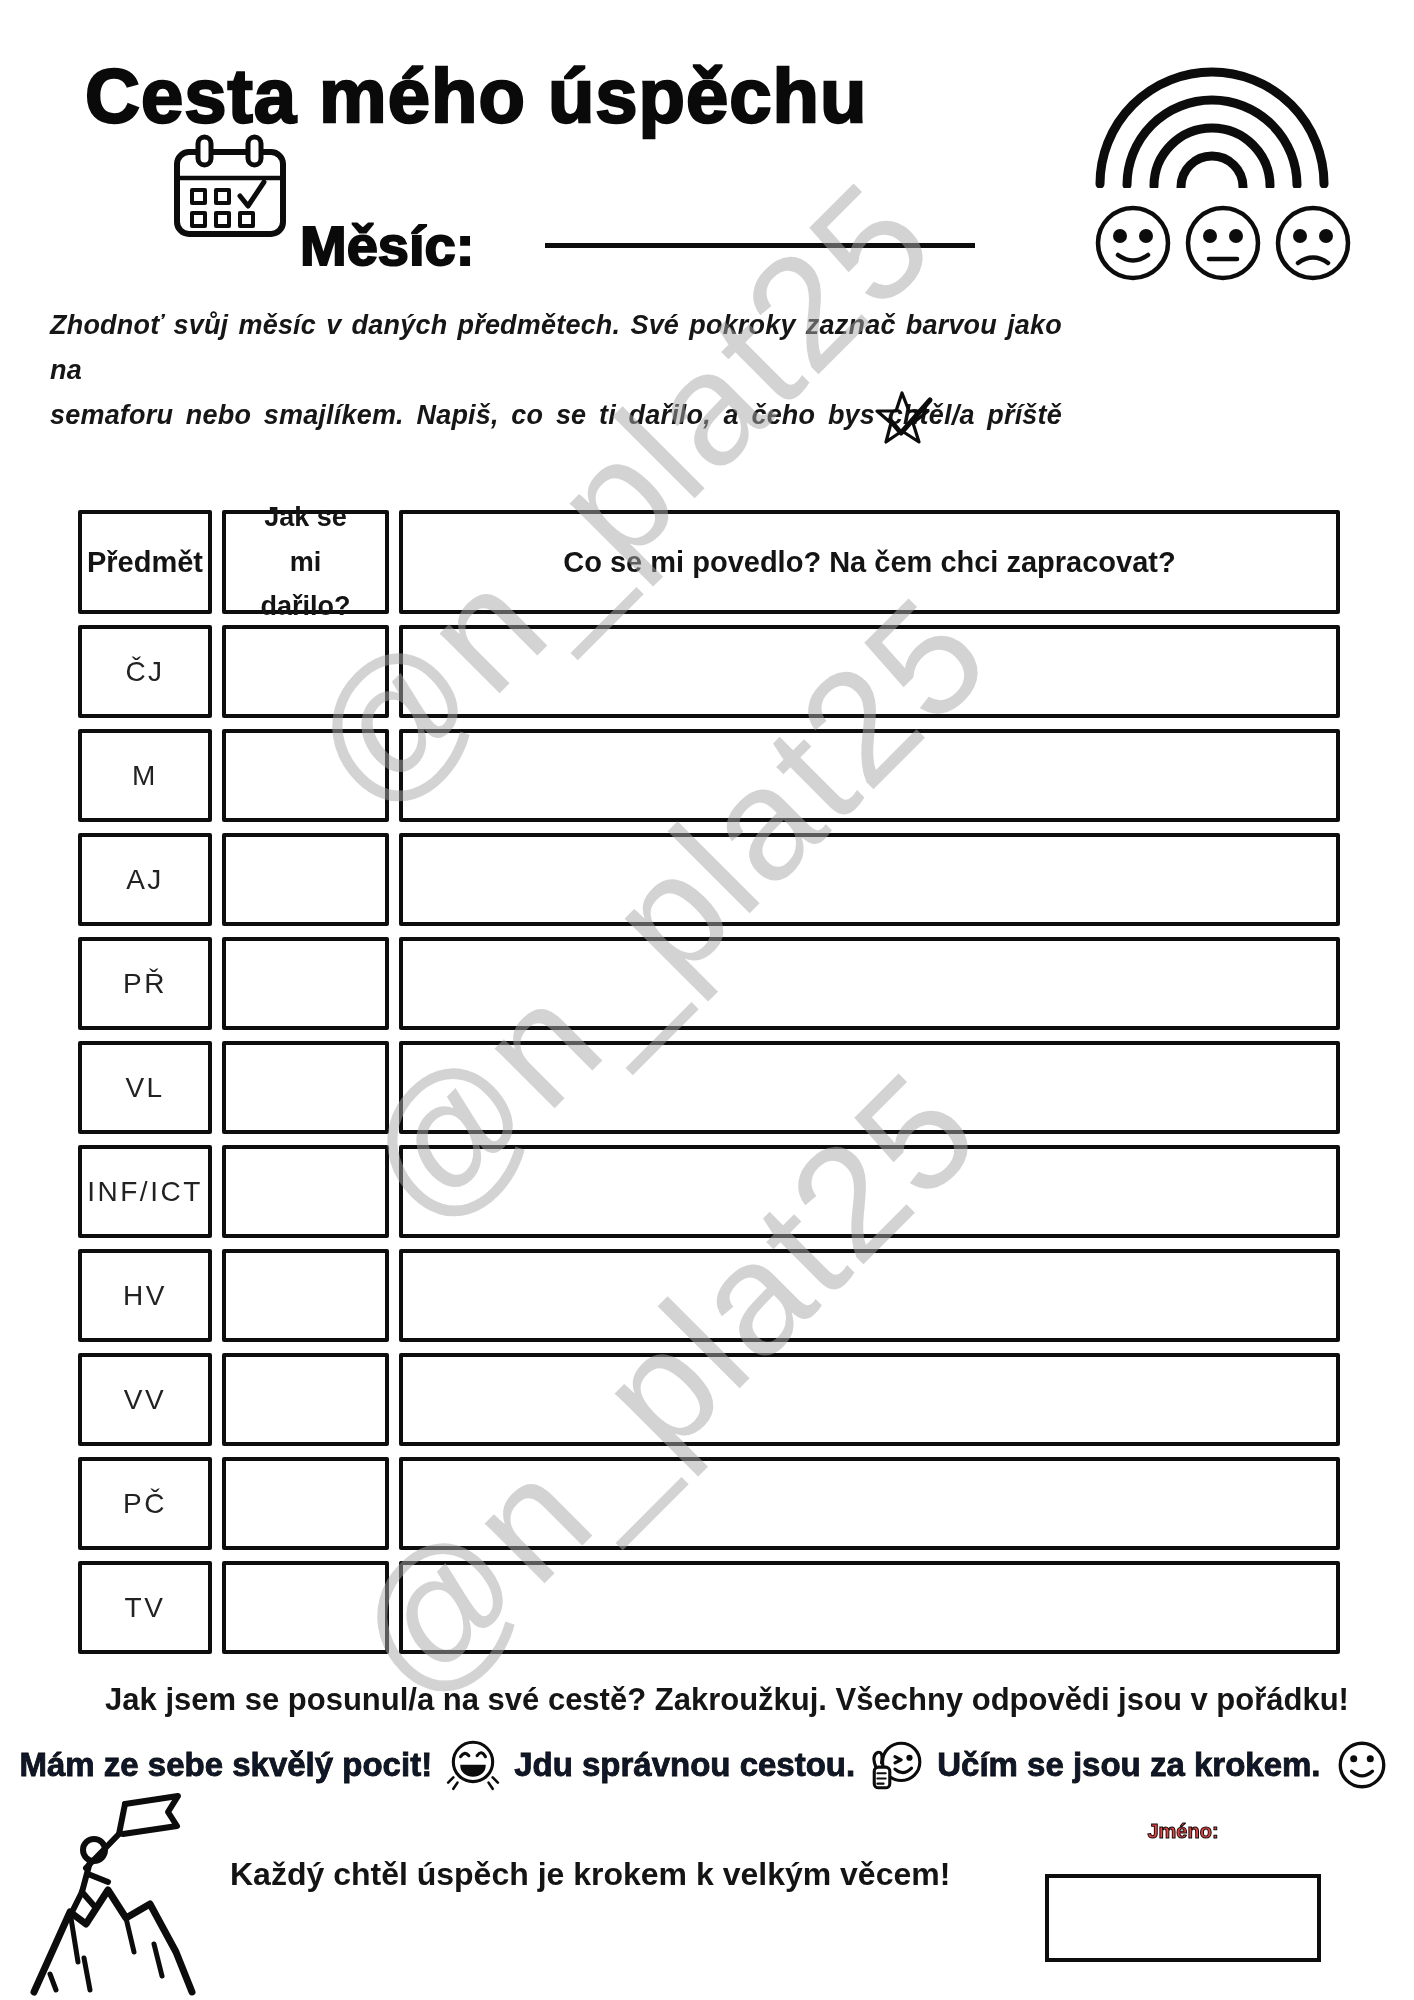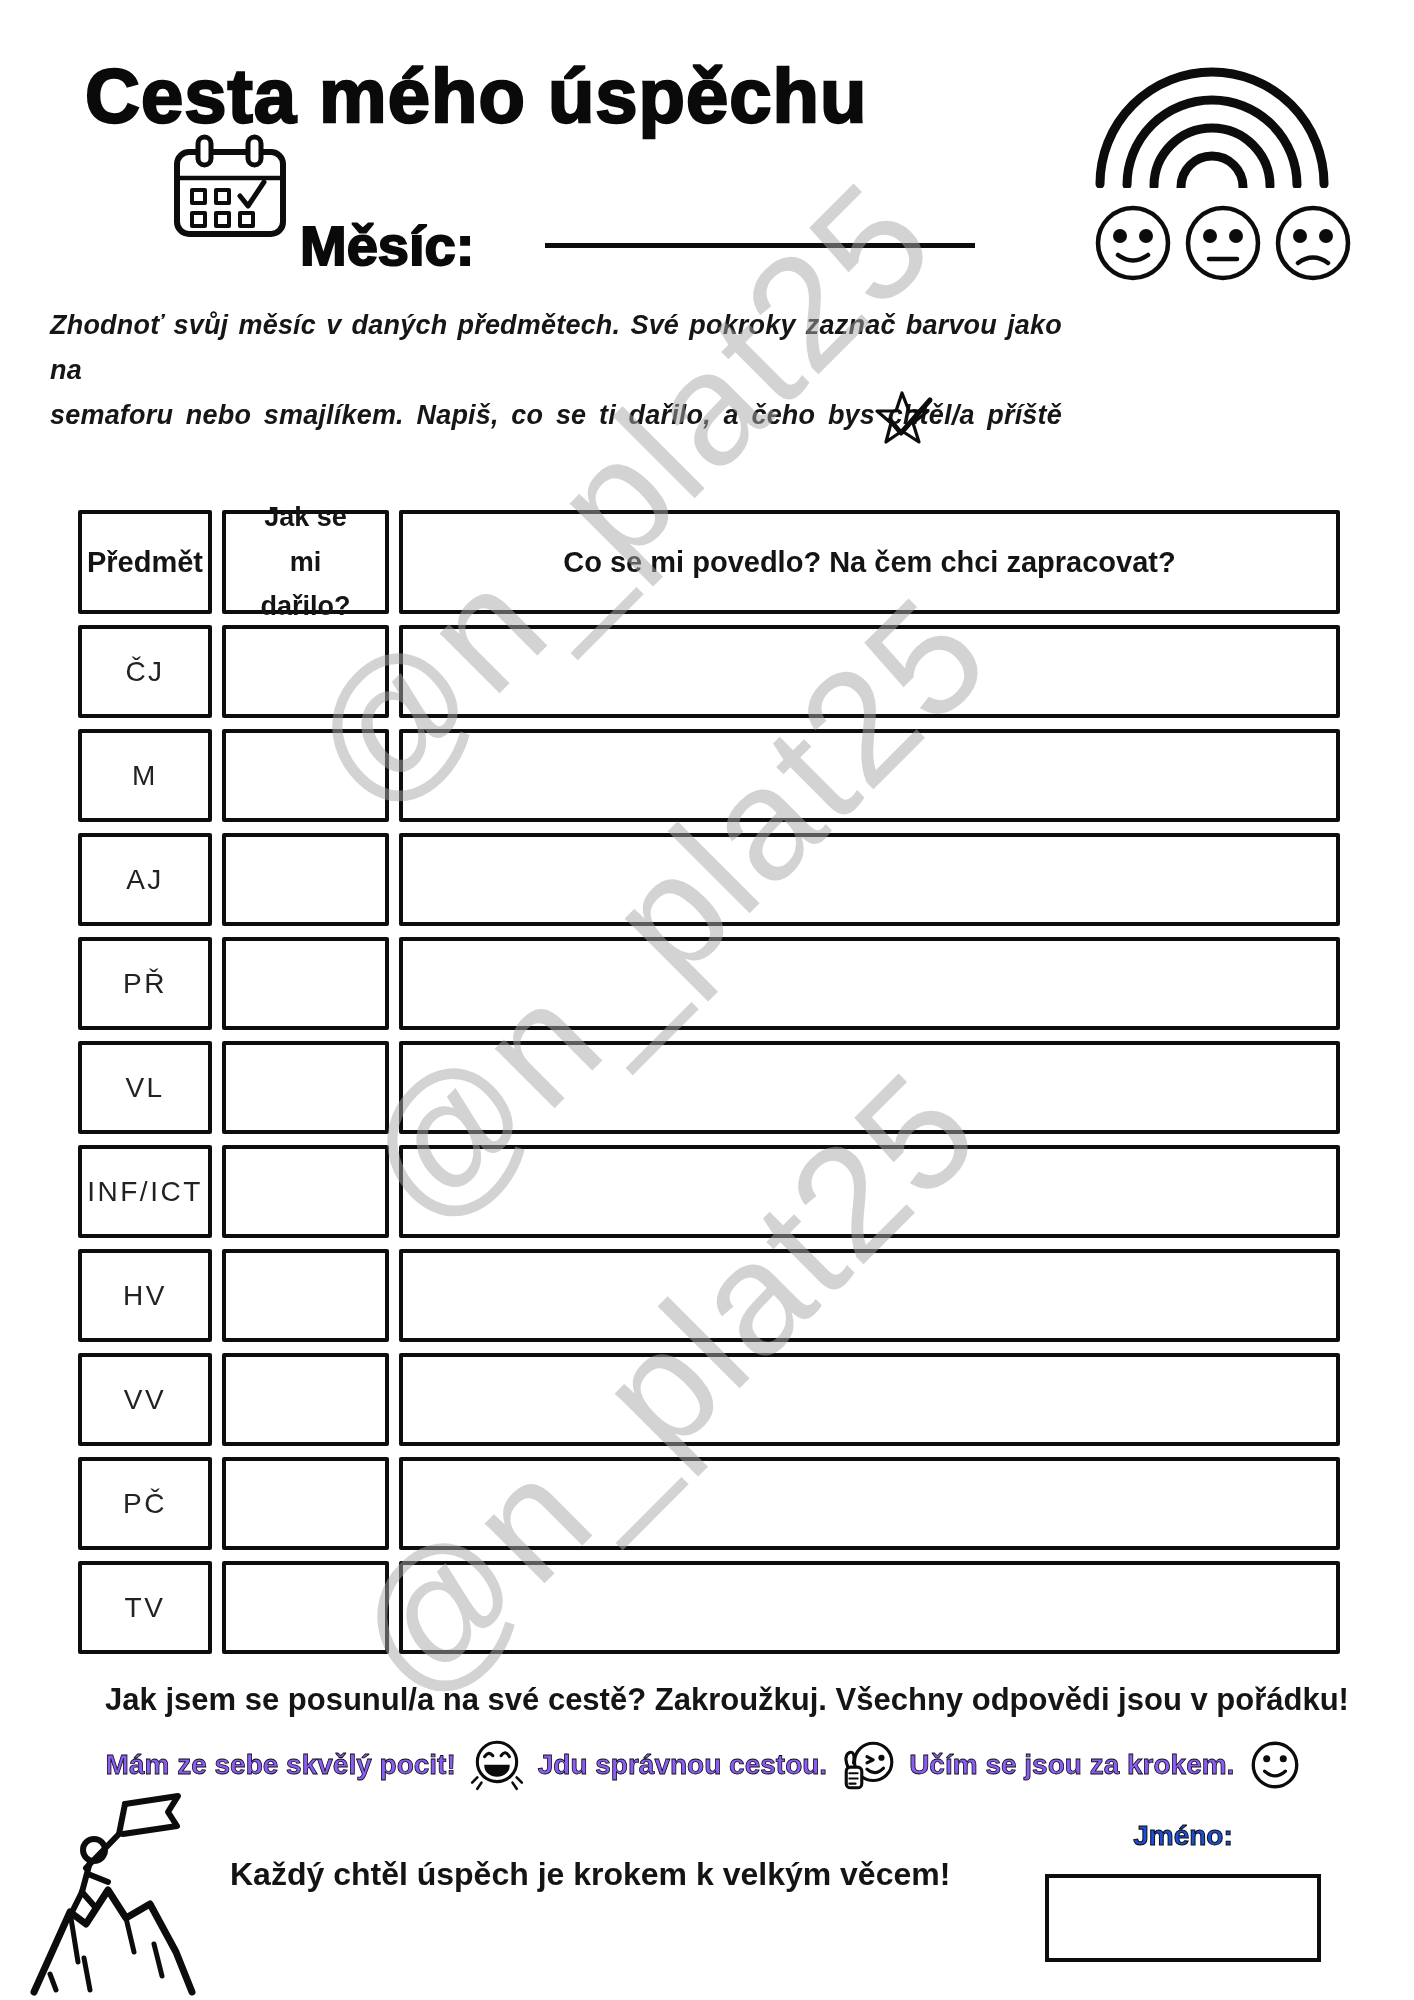--- a/index.html
+++ b/index.html
@@ -53,33 +53,33 @@
   
   .reflect-q {
     position:absolute; left:0; right:0; top:1682px; text-align:center;
     font-size:31px; font-weight:700; color:#151515;padding-left:40px;
   }
   .options {
     position:absolute; left:0; right:0; top:1736px;
     display:flex; align-items:center; justify-content:center; gap:8px;
   }
   .opt-label {
-    font-size:28px; font-weight:700; -webkit-text-stroke:.8px #0a0a0a;
-    color:#8b5cf6; white-space:nowrap;
+    font-size:33px; font-weight:700; -webkit-text-stroke:.8px #0a0a0a;
+    color:#0f172a; white-space:nowrap;
   }
   .opt-icon { flex:0 0 auto; margin:0 4px; }
   
   .climber { position:absolute; left:22px; top:1792px; }
   .quote {
     position:absolute; left:230px; top:1856px;
     font-size:32px; font-weight:700; color:#141414;
   }
   .name-label {
     position:absolute; left:1045px; top:1820px; width:276px; text-align:center;
-    font-size:28px; font-weight:700; -webkit-text-stroke:1px #0a0a0a; color:#1d4ed8;
+    font-size:20px; font-weight:700; -webkit-text-stroke:1px #0a0a0a; color:#ef4444;
   }
   .name-box {
     position:absolute; left:1045px; top:1874px; width:276px; height:88px;
     border:4px solid #0d0d0d; background:#fff;
   }
   
   .wm {
     position:absolute; width:1100px; height:220px; z-index:9;
     display:flex; align-items:center; justify-content:center;
     font-size:160px; font-weight:400; letter-spacing:3px;

